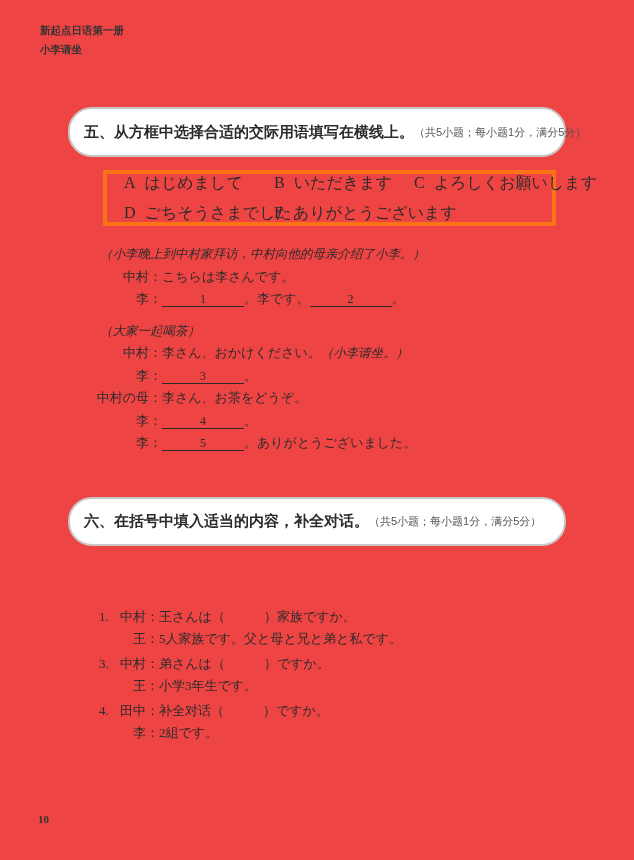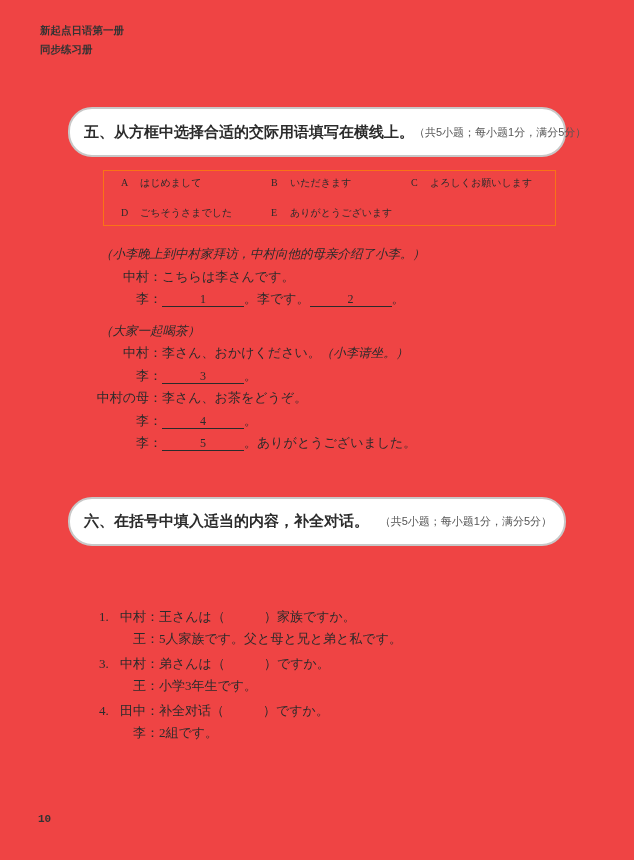--- a/index.html
+++ b/index.html
@@ -8,39 +8,39 @@
     font-family:"Liberation Serif","DejaVu Serif",serif;color:#2b2b2b;overflow:hidden;
   }
   .header{
     position:absolute;top:21px;left:40px;
     font-family:"Liberation Sans","DejaVu Sans",sans-serif;
     font-weight:bold;font-size:10.5px;line-height:19px;color:#333333;
   }
   .sec-box{
     position:absolute;left:68px;width:498px;height:50px;
     border:2px solid #c8c8c8;border-radius:24px;background:#ffffff;
-    display:flex;align-items:center;justify-content:space-between;
+    display:flex;align-items:center;
     padding:0 12px 0 14px;box-sizing:border-box;
   }
   .sec-box.s5{top:107px;}
   .sec-box.s6{top:497px;height:49px;}
   .sec-title{
     font-family:"Liberation Sans","DejaVu Sans",sans-serif;
     font-weight:bold;font-size:15px;color:#2b2b2b;white-space:nowrap;
   }
   .sec-score{
     font-family:"Liberation Sans","DejaVu Sans",sans-serif;
     font-size:11px;color:#555555;white-space:nowrap;
   }
   .options-box{
     position:absolute;top:170px;left:103px;width:453px;height:56px;
-    border:1px solid #f97316;box-sizing:border-box;
+    border:4px solid #f97316;box-sizing:border-box;
     display:grid;grid-template-columns:150px 140px 1fr;
     align-content:center;row-gap:6px;padding-left:17px;
-    font-size:10px;line-height:24px;
+    font-size:16px;line-height:24px;
   }
   .opt{white-space:nowrap;}
   .opt-key{display:inline-block;min-width:10px;margin-right:9px;}
   .dialogue{
     position:absolute;top:243px;left:96px;width:482px;
     font-size:13px;line-height:22.5px;
   }
   .stage-line{font-style:italic;font-size:12.5px;padding-left:4px;}
   .stage-line.gap{margin-top:9px;}
   .speech-line{white-space:nowrap;}
@@ -54,32 +54,32 @@
   .qitems{
     position:absolute;top:560px;left:99px;width:482px;
     font-size:13px;line-height:22px;margin-top:46px;
   }
   .qitem{margin-bottom:3px;}
   .qline{white-space:nowrap;}
   .qnum{display:inline-block;width:18px;}
   .speaker6{display:inline-block;width:42px;text-align:right;white-space:nowrap;}
   .page-number{
     position:absolute;top:813px;left:38px;
-    font-family:Liberation Mono, monospace;
+    font-family:Liberation Serif, serif;
     font-weight:bold;font-size:11px;color:#333333;
   }
 </style>
 </head>
 <body>
 
 <div class="page">
 
   <div class="header">
     <div>新起点日语第一册</div>
-    <div>同步练习册</div>
+    <div>小李请坐</div>
   </div>
 
   <div class="sec-box s5">
     <span class="sec-title">五、从方框中选择合适的交际用语填写在横线上。</span>
     <span class="sec-score">（共5小题；每小题1分，满分5分）</span>
   </div>
 
   <div class="options-box" id="options-box">
       <div class="opt"><span class="opt-key">A</span><span class="opt-text">はじめまして</span></div>
       <div class="opt"><span class="opt-key">B</span><span class="opt-text">いただきます</span></div>

